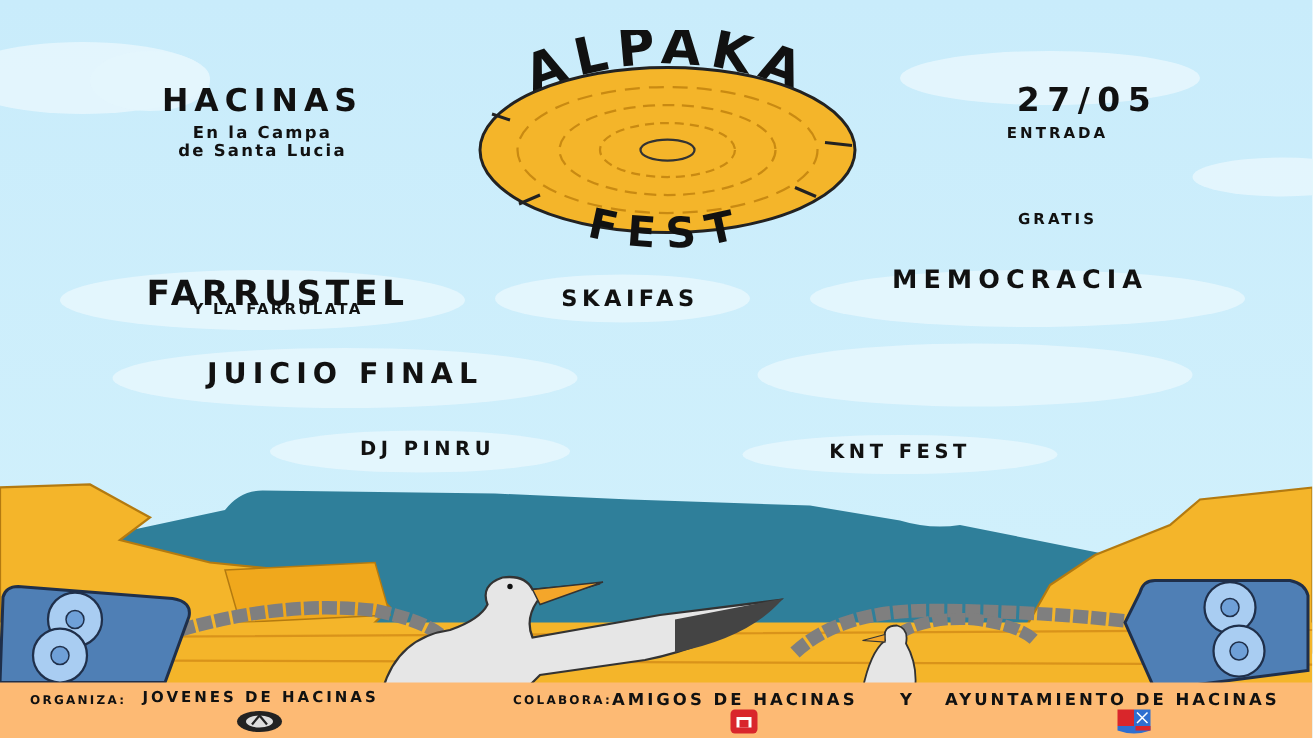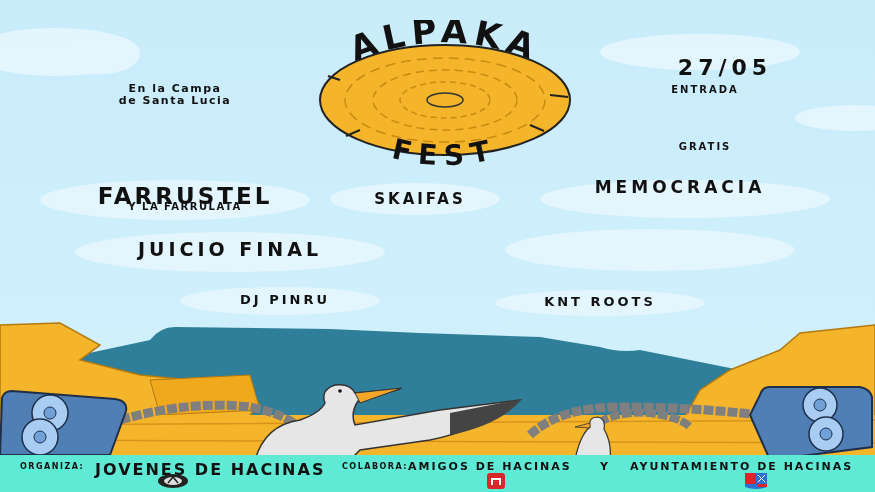--- a/index.html
+++ b/index.html
@@ -3,41 +3,42 @@
 <meta charset="utf-8">
 <style>
   * { margin: 0; padding: 0; box-sizing: border-box; }
   html, body { width: 875px; height: 492px; overflow: hidden; background: #ffffff; }
   body { position: relative; font-family: "DejaVu Sans", sans-serif; }
   .poster { position: absolute; left: 0; top: 0; width: 875px; height: 492px; overflow: hidden; background: #cdeefb; }
   .sky { position: absolute; left: 0; top: 0; width: 875px; height: 460px; background: linear-gradient(#c9ecfb, #d2f1fc); }
   .cloud { position: absolute; background: #e4f6fd; border-radius: 50%; opacity: 0.95; }
   .txt { position: absolute; color: #111; font-family: "DejaVu Sans", sans-serif; font-weight: bold; text-align: center; white-space: nowrap; }
   .wide { letter-spacing: 3px; transform-origin: center; }
-  .footer { position: absolute; left: 0; top: 455px; width: 875px; height: 37px; background: #5eead4; }
+  .footer { position: absolute; left: 0; top: 455px; width: 875px; height: 37px; background: #fdba74; }
   .ft { position: absolute; font-family: "DejaVu Sans", sans-serif; font-weight: bold; color: #111; white-space: nowrap; letter-spacing: 1.5px; }
 </style>
 </head>
 <body>
 
 <div class="poster">
   <div class="sky"></div>
 
   <div class="cloud" style="left:-30px;top:28px;width:170px;height:48px;"></div>
   <div class="cloud" style="left:60px;top:34px;width:80px;height:40px;"></div>
   <div class="cloud" style="left:600px;top:34px;width:200px;height:36px;"></div>
   <div class="cloud" style="left:795px;top:105px;width:120px;height:26px;"></div>
   <div class="cloud" style="left:40px;top:180px;width:270px;height:40px;"></div>
   <div class="cloud" style="left:330px;top:183px;width:170px;height:32px;"></div>
   <div class="cloud" style="left:540px;top:180px;width:290px;height:38px;"></div>
   <div class="cloud" style="left:75px;top:232px;width:310px;height:40px;"></div>
   <div class="cloud" style="left:505px;top:229px;width:290px;height:42px;"></div>
   <div class="cloud" style="left:180px;top:287px;width:200px;height:28px;"></div>
   <div class="cloud" style="left:495px;top:290px;width:210px;height:26px;"></div>
 
+  <div class="txt wide" style="left:60px;top:55px;width:230px;font-size:21px;letter-spacing:4px;">HACINAS</div>
   <div class="txt" style="left:70px;top:82px;width:210px;font-size:11px;letter-spacing:1.5px;">En la Campa</div>
   <div class="txt" style="left:70px;top:94px;width:210px;font-size:11px;letter-spacing:1.5px;">de Santa Lucia</div>
 
   <div class="txt" style="left:630px;top:55px;width:190px;font-size:22px;letter-spacing:5px;">27/05</div>
   <div class="txt" style="left:640px;top:84px;width:130px;font-size:10px;letter-spacing:2px;">ENTRADA</div>
   <div class="txt" style="left:640px;top:95px;width:130px;font-size:10px;letter-spacing:2px;margin-top:46px;">GRATIS</div>
 
   <svg style="position:absolute;left:300px;top:20px;" width="290" height="155" viewBox="0 0 290 155">
     <defs>
       <path id="arcTop" d="M20,60 Q145,-15 270,60"></path>
@@ -56,21 +57,21 @@
       <textPath href="#arcBot" startOffset="50%" text-anchor="middle">FEST</textPath>
     </text>
   </svg>
 
   <div class="txt" style="left:75px;top:183px;width:220px;font-size:23px;letter-spacing:3px;">FARRUSTEL</div>
   <div class="txt" style="left:75px;top:201px;width:220px;font-size:10px;letter-spacing:1.5px;">Y LA FARRULATA</div>
   <div class="txt" style="left:340px;top:190px;width:160px;font-size:15px;letter-spacing:3px;">SKAIFAS</div>
   <div class="txt" style="left:555px;top:177px;width:250px;font-size:17px;letter-spacing:4px;">MEMOCRACIA</div>
   <div class="txt" style="left:95px;top:238px;width:270px;font-size:19px;letter-spacing:4px;">JUICIO FINAL</div>
   <div class="txt" style="left:200px;top:292px;width:170px;font-size:13px;letter-spacing:3px;">DJ PINRU</div>
-  <div class="txt" style="left:510px;top:294px;width:180px;font-size:13px;letter-spacing:3px;">KNT ROOTS</div>
+  <div class="txt" style="left:510px;top:294px;width:180px;font-size:13px;letter-spacing:3px;">KNT FEST</div>
 
   <svg style="position:absolute;left:0;top:315px;" width="875" height="145" viewBox="0 0 875 145">
 
     <path d="M80,40 L150,25 Q160,12 175,12 L330,14 L420,18 L540,22 L600,32 Q620,38 640,35 L690,45 L740,55 L800,75 L800,145 L80,145 Z" fill="#2f7f9a"></path>
 
     <path d="M0,10 L60,8 L100,30 L80,45 L140,60 L240,70 L260,90 L240,110 L0,120 Z" fill="#f4b52a" stroke="#b37a10" stroke-width="1.5"></path>
     <path d="M150,65 L250,60 L260,95 L160,100 Z" fill="#f0a81c" stroke="#b37a10" stroke-width="1"></path>
 
     <path d="M875,10 L800,18 L780,35 L730,55 L700,75 L680,110 L875,120 Z" fill="#f4b52a" stroke="#b37a10" stroke-width="1.5"></path>
 
@@ -105,21 +106,21 @@
     </g>
 
     <g>
       <path d="M575,145 Q580,120 590,112 Q588,102 598,102 Q606,104 604,114 Q612,128 610,145 Z" fill="#e6e6e6" stroke="#333" stroke-width="1.2"></path>
       <path d="M590,108 L575,112 L590,113 Z" fill="#f4a62a" stroke="#333" stroke-width="0.8"></path>
     </g>
   </svg>
 
   <div class="footer">
     <div class="ft" style="left:20px;top:7px;font-size:8px;">ORGANIZA:</div>
-    <div class="ft" style="left:95px;top:5px;font-size:16px;letter-spacing:2px;">JOVENES DE HACINAS</div>
+    <div class="ft" style="left:95px;top:5px;font-size:10px;letter-spacing:2px;">JOVENES DE HACINAS</div>
     <div class="ft" style="left:342px;top:7px;font-size:8px;">COLABORA:</div>
     <div class="ft" style="left:408px;top:5px;font-size:11px;letter-spacing:2px;">AMIGOS DE HACINAS</div>
     <div class="ft" style="left:600px;top:5px;font-size:11px;">Y</div>
     <div class="ft" style="left:630px;top:5px;font-size:11px;letter-spacing:2px;">AYUNTAMIENTO DE HACINAS</div>
 
     <svg style="position:absolute;left:156px;top:17px;" width="34" height="18" viewBox="0 0 34 18">
       <ellipse cx="17" cy="9" rx="15" ry="7" fill="#222"></ellipse>
       <ellipse cx="17" cy="9" rx="9" ry="4" fill="#ddd"></ellipse>
       <path d="M12,11 L17,5 L22,11" stroke="#222" stroke-width="1.5" fill="none"></path>
     </svg>

